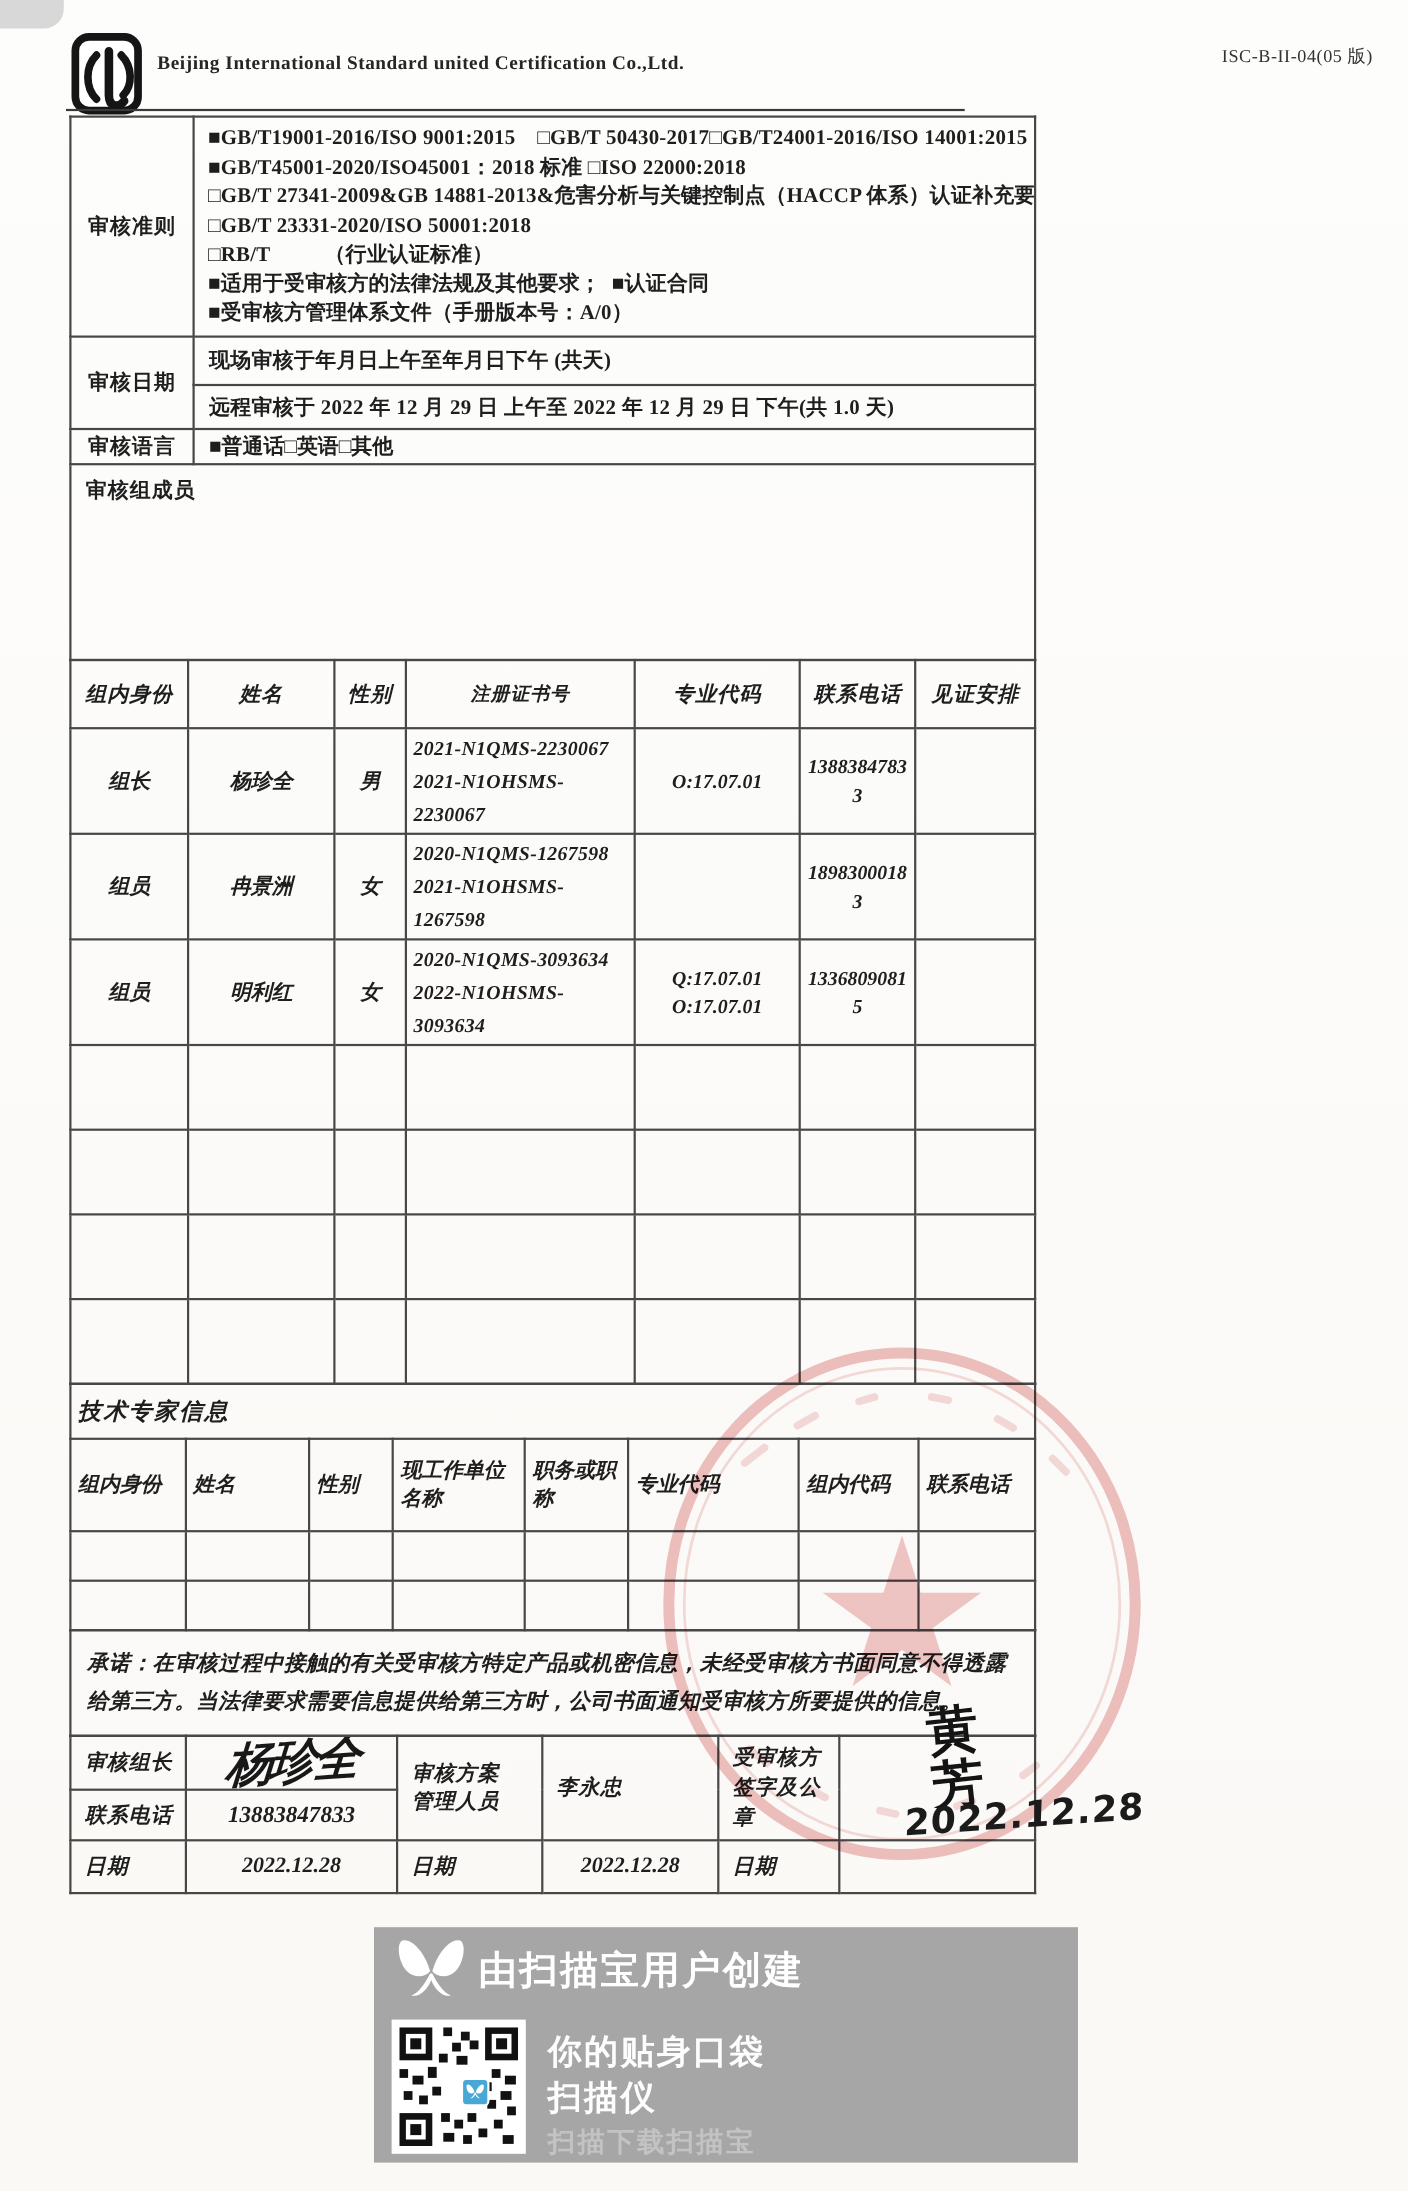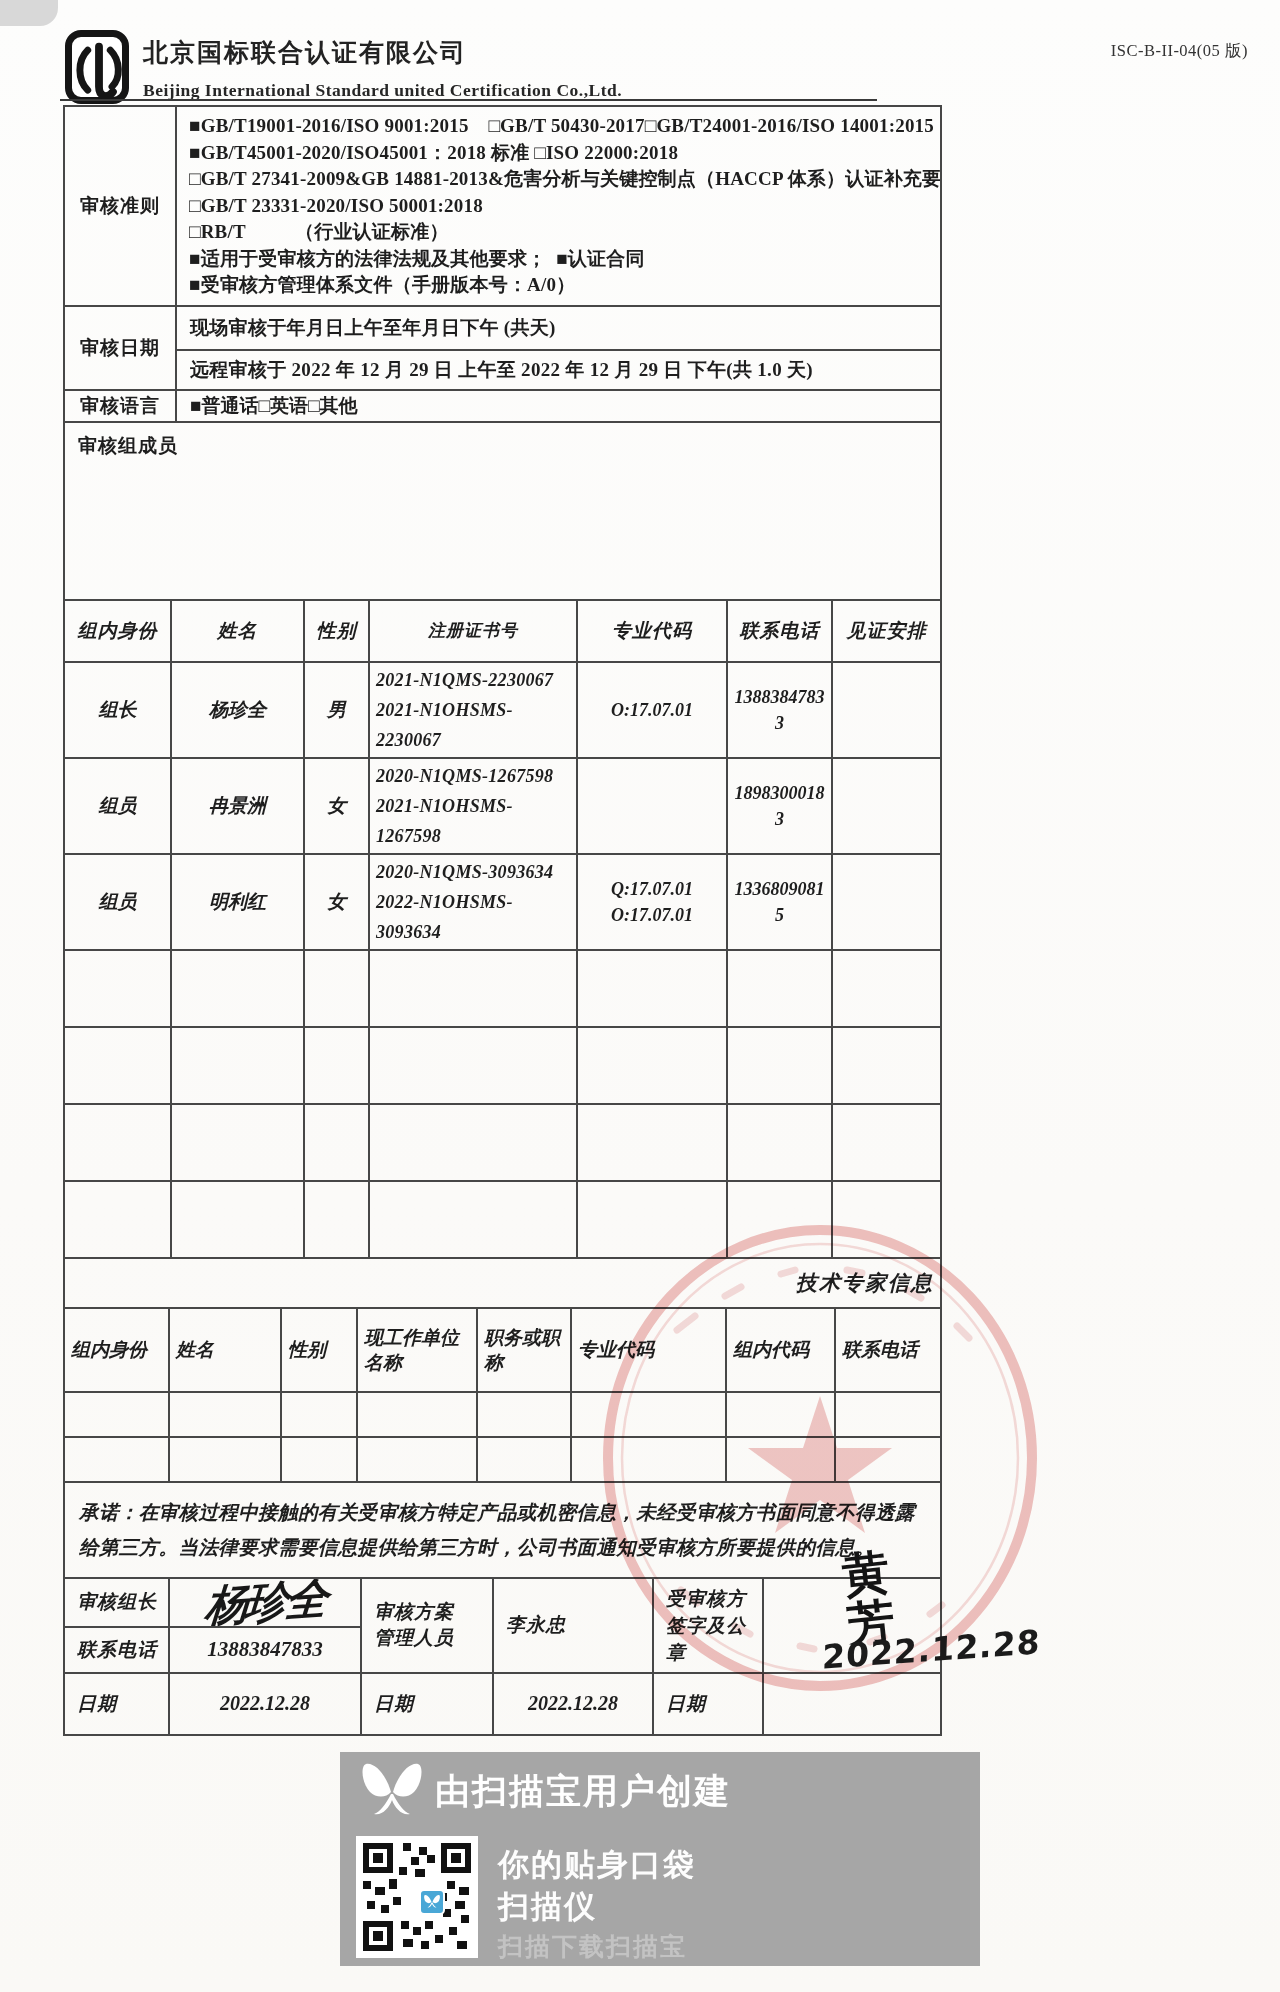--- a/index.html
+++ b/index.html
@@ -38,21 +38,21 @@
   .date-cell { padding-left:13px; font-weight:600; letter-spacing:.3px; }
   .lang-cell { padding-left:13px; font-weight:600; }
   .members-cell { vertical-align:top; padding:10px 0 0 13px; font-weight:600; letter-spacing:1px; }
 
   .thead td { text-align:center; font-weight:600; letter-spacing:1px; }
   .cert { font-size:18px; font-weight:600; text-align:left; line-height:30px;
     font-family:"Liberation Serif",serif; letter-spacing:.3px; }
   .ctr { text-align:center; font-weight:600; }
   .num { font-family:"Liberation Serif",serif; font-weight:600; font-size:18px; text-align:center; line-height:26px; }
 
-  .band { text-align:right; font-weight:700; font-size:21px; letter-spacing:2px; }
+  .band { text-align:left; font-weight:700; font-size:21px; letter-spacing:2px; }
   .xph td { text-align:left; font-weight:600; padding:4px 6px; font-size:19px; line-height:25px; }
 
   .pledge { padding:12px 14px; font-weight:700; font-size:19.5px; line-height:35px; letter-spacing:.4px; }
 
   .sig-name { position:relative; text-align:center; }
   .hand { font-family:"DejaVu Sans",sans-serif; }
   .sig-script { display:inline-block; font-size:43px; font-weight:700; color:#181818;
     transform:rotate(-4deg) skewX(-8deg); letter-spacing:-3px; line-height:1; }
   .phone-big { text-align:center; font-size:21px; font-weight:600; font-family:"Liberation Serif",serif; }
   .two-line { line-height:27px; font-weight:600; }
@@ -91,21 +91,20 @@
     <div class="logo">
       <svg width="58" height="66" viewBox="0 0 64 76">
         <g fill="none" stroke="#151515" stroke-linecap="round">
           <path d="M19 14 C7 26 7 48 19 60" stroke-width="8"></path>
           <path d="M32 10 L32 56 C32 68 42 70 48 62" stroke-width="9"></path>
           <path d="M45 14 C57 26 57 46 47 56" stroke-width="8"></path>
         </g>
       </svg>
     </div>
     <div class="hdr-names">
-      <div class="co-cn">北京国标联合认证有限公司</div>
       <div class="co-en">Beijing International Standard united Certification Co.,Ltd.</div>
     </div>
   </div>
   <div class="hdr-rule"></div>
   <div class="form-code">ISC-B-II-04(05 版)</div>
 
   <div class="doc">
 
     <table>
       <colgroup>
@@ -333,21 +332,21 @@
         <td class="sig-lbl two-line" rowspan="2">
           <div>受审核方</div>
           <div>签字及公章</div>
         </td>
         <td rowspan="2"></td>
       </tr>
       <tr style="height:46px">
         <td class="sig-lbl">联系电话</td>
         <td class="phone-big">13883847833</td>
       </tr>
-      <tr style="height:62px">
+      <tr style="height:48px">
         <td class="sig-lbl">日期</td>
         <td class="date-val">2022.12.28</td>
         <td class="sig-lbl">日期</td>
         <td class="date-val">2022.12.28</td>
         <td class="sig-lbl">日期</td>
         <td></td>
       </tr>
     </tbody>
       </table>
   </div>

